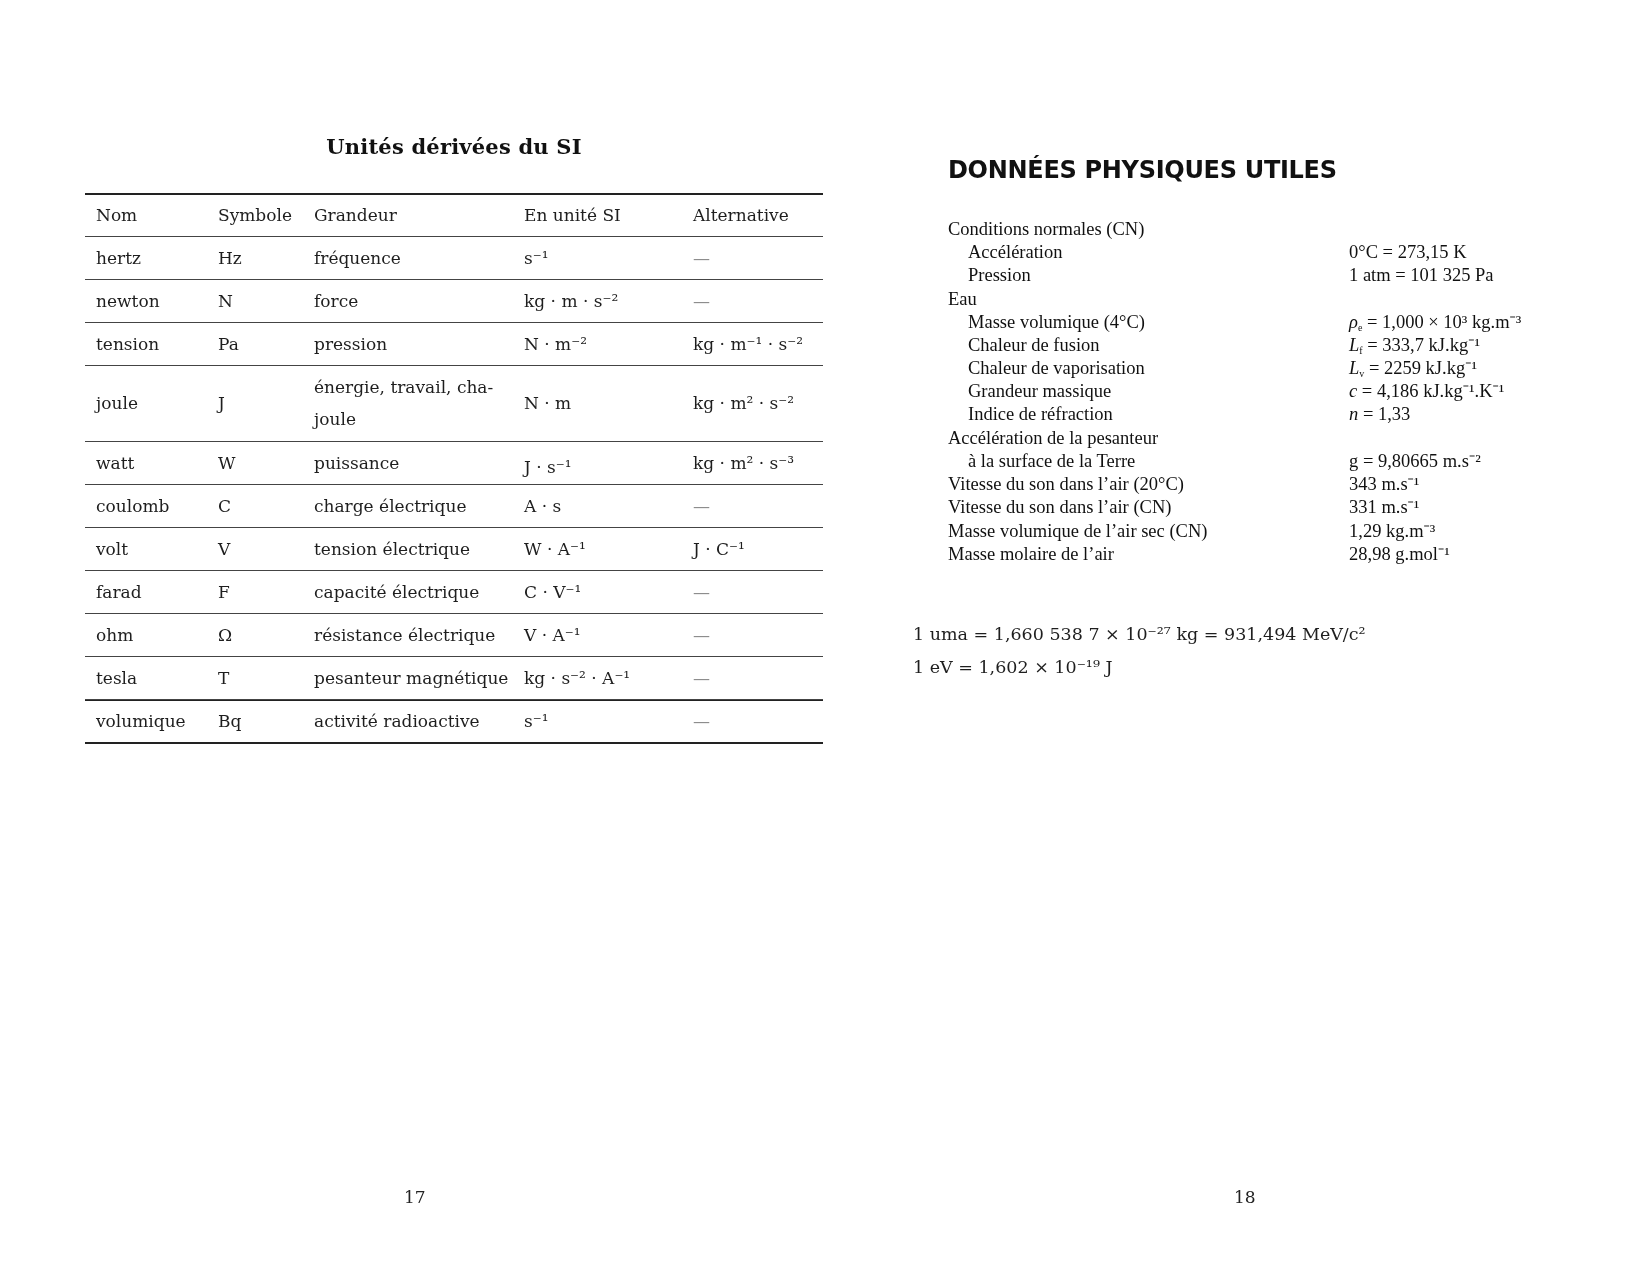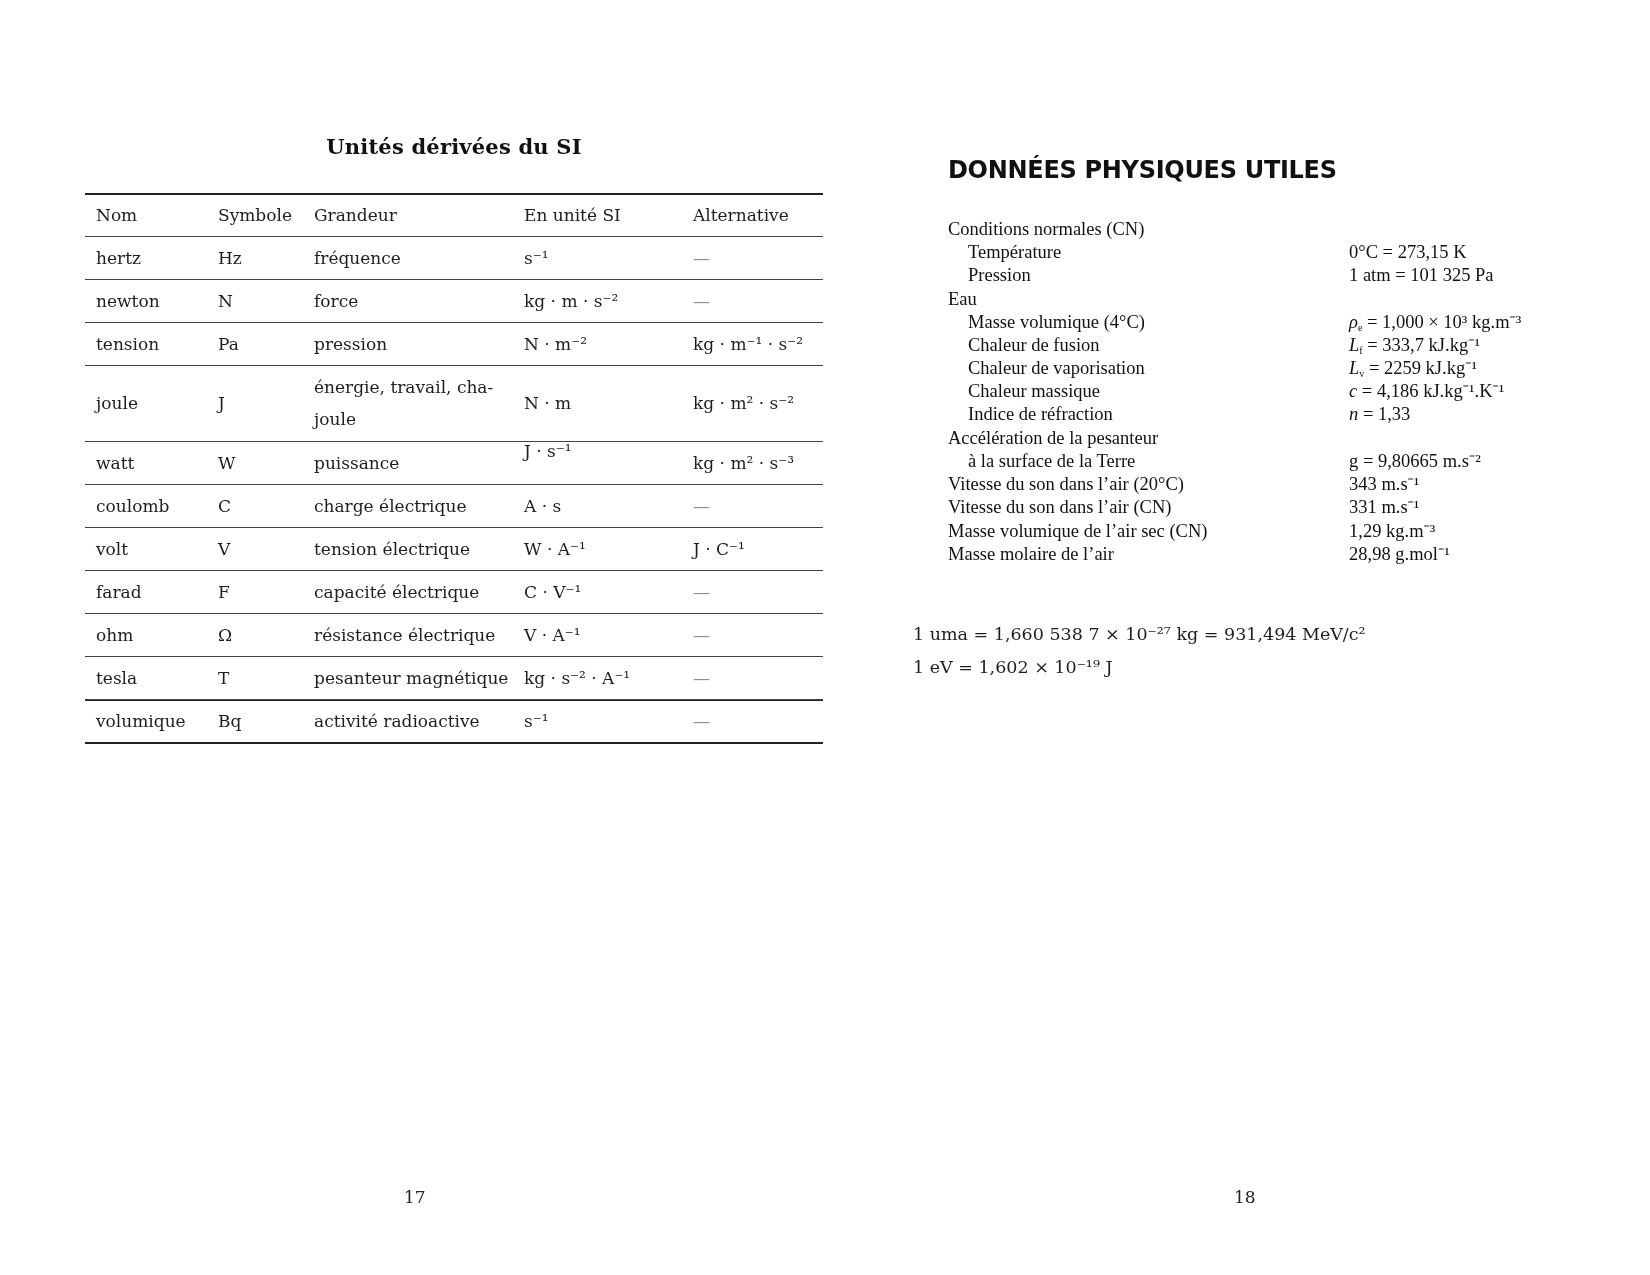--- a/index.html
+++ b/index.html
@@ -81,21 +81,21 @@
     <span class="cell" style="left:229px; top:184px">énergie, travail, cha-</span>
     <span class="cell" style="left:229px; top:216px">joule</span>
     <span class="cell" style="left:439px; top:200px">N · m</span>
     <span class="cell" style="left:608px; top:200px">kg · m² · s⁻²</span>
   </div>
 
   <div>
     <span class="cell" style="left:11px; top:260px">watt</span>
     <span class="cell" style="left:133px; top:260px">W</span>
     <span class="cell" style="left:229px; top:260px">puissance</span>
-    <span class="cell" style="left:439px; top:248px">J · s⁻¹</span>
+    <span class="cell" style="left:439px; top:264px">J · s⁻¹</span>
     <span class="cell" style="left:608px; top:260px">kg · m² · s⁻³</span>
   </div>
 
   <div>
     <span class="cell" style="left:11px; top:303px">coulomb</span>
     <span class="cell" style="left:133px; top:303px">C</span>
     <span class="cell" style="left:229px; top:303px">charge électrique</span>
     <span class="cell" style="left:439px; top:303px">A · s</span>
     <span class="cell dash" style="left:608px; top:303px">—</span>
   </div>
@@ -145,21 +145,21 @@
 
 <div class="page-num" style="left:404px">17</div>
 
 <div class="right-title">DONNÉES PHYSIQUES UTILES</div>
 
 <div>
   <div>
     <span class="data-line" style="left:948px; top:218px">Conditions normales (CN)</span>
   </div>
   <div>
-    <span class="data-line" style="left:968px; top:241px">Température</span>
+    <span class="data-line" style="left:968px; top:241px">Accélération</span>
     <span class="data-line" style="left:1349px; top:241px">0°C = 273,15 K</span>
   </div>
   <div>
     <span class="data-line" style="left:968px; top:264px">Pression</span>
     <span class="data-line" style="left:1349px; top:264px">1 atm = 101 325 Pa</span>
   </div>
   <div>
     <span class="data-line" style="left:948px; top:288px">Eau</span>
   </div>
   <div>
@@ -168,21 +168,21 @@
   </div>
   <div>
     <span class="data-line" style="left:968px; top:334px">Chaleur de fusion</span>
     <span class="data-line" style="left:1349px; top:334px"><span class="ital">L</span><sub>f</sub><span> = 333,7 kJ.kg⁻¹</span></span>
   </div>
   <div>
     <span class="data-line" style="left:968px; top:357px">Chaleur de vaporisation</span>
     <span class="data-line" style="left:1349px; top:357px"><span class="ital">L</span><sub>v</sub><span> = 2259 kJ.kg⁻¹</span></span>
   </div>
   <div>
-    <span class="data-line" style="left:968px; top:380px">Chaleur massique</span>
+    <span class="data-line" style="left:968px; top:380px">Grandeur massique</span>
     <span class="data-line" style="left:1349px; top:380px"><span class="ital">c</span><span> = 4,186 kJ.kg⁻¹.K⁻¹</span></span>
   </div>
   <div>
     <span class="data-line" style="left:968px; top:403px">Indice de réfraction</span>
     <span class="data-line" style="left:1349px; top:403px"><span class="ital">n</span><span> = 1,33</span></span>
   </div>
   <div>
     <span class="data-line" style="left:948px; top:427px">Accélération de la pesanteur</span>
   </div>
   <div>

